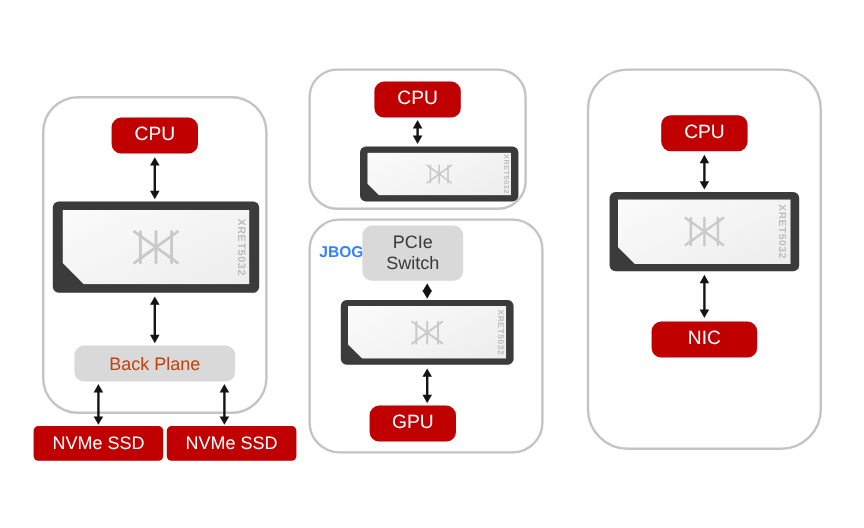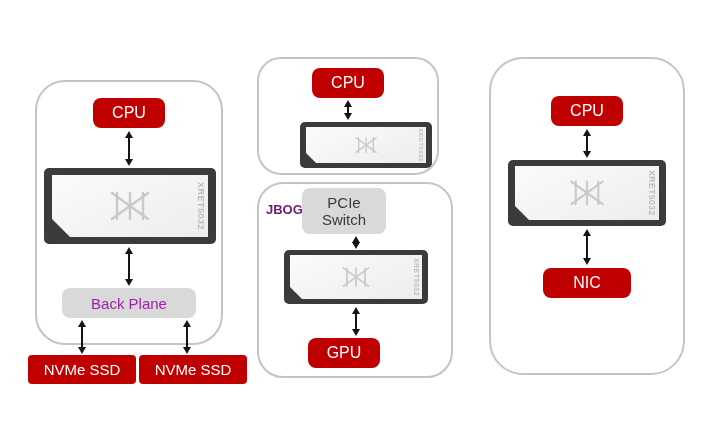--- a/index.html
+++ b/index.html
@@ -11,23 +11,23 @@
     position:absolute; border:2px solid #C4C4C4; background:#ffffff;
     box-sizing:border-box;
   }
   .node {
     position:absolute; display:flex; align-items:center; justify-content:center;
     font-weight:normal; box-sizing:border-box; text-align:center;
   }
   .red-node { background:#C00000; color:#ffffff; border-radius:8px; font-size:16px; }
   .ssd-node { background:#C00000; color:#ffffff; border-radius:4px; font-size:15px; }
   .gray-node { background:#D9D9D9; border-radius:8px; }
-  .backplane-node { color:#a21caf; font-size:15px; }
+  .backplane-node { color:#c2410c; font-size:15px; }
   .pcie-node { color:#3A3A3A; font-size:15px; line-height:1.15; }
-  .tag-label { position:absolute; font-weight:bold; font-size:13px; color:#701a75; }
+  .tag-label { position:absolute; font-weight:bold; font-size:13px; color:#3b82f6; }
 
   
   .chip { position:absolute; background:#3B3B3B; border-radius:5px; box-sizing:border-box; }
   .chip-lg { padding:7px 8px; }
   .chip-md { padding:6px 7px; }
   .chip-sm { padding:5px 6px; }
   .chip-xs { padding:5px 6px; }
   .chip-inner {
     position:relative; width:100%; height:100%; overflow:hidden;
     background:linear-gradient(155deg,#fbfbfb 0%, #ededed 100%);

